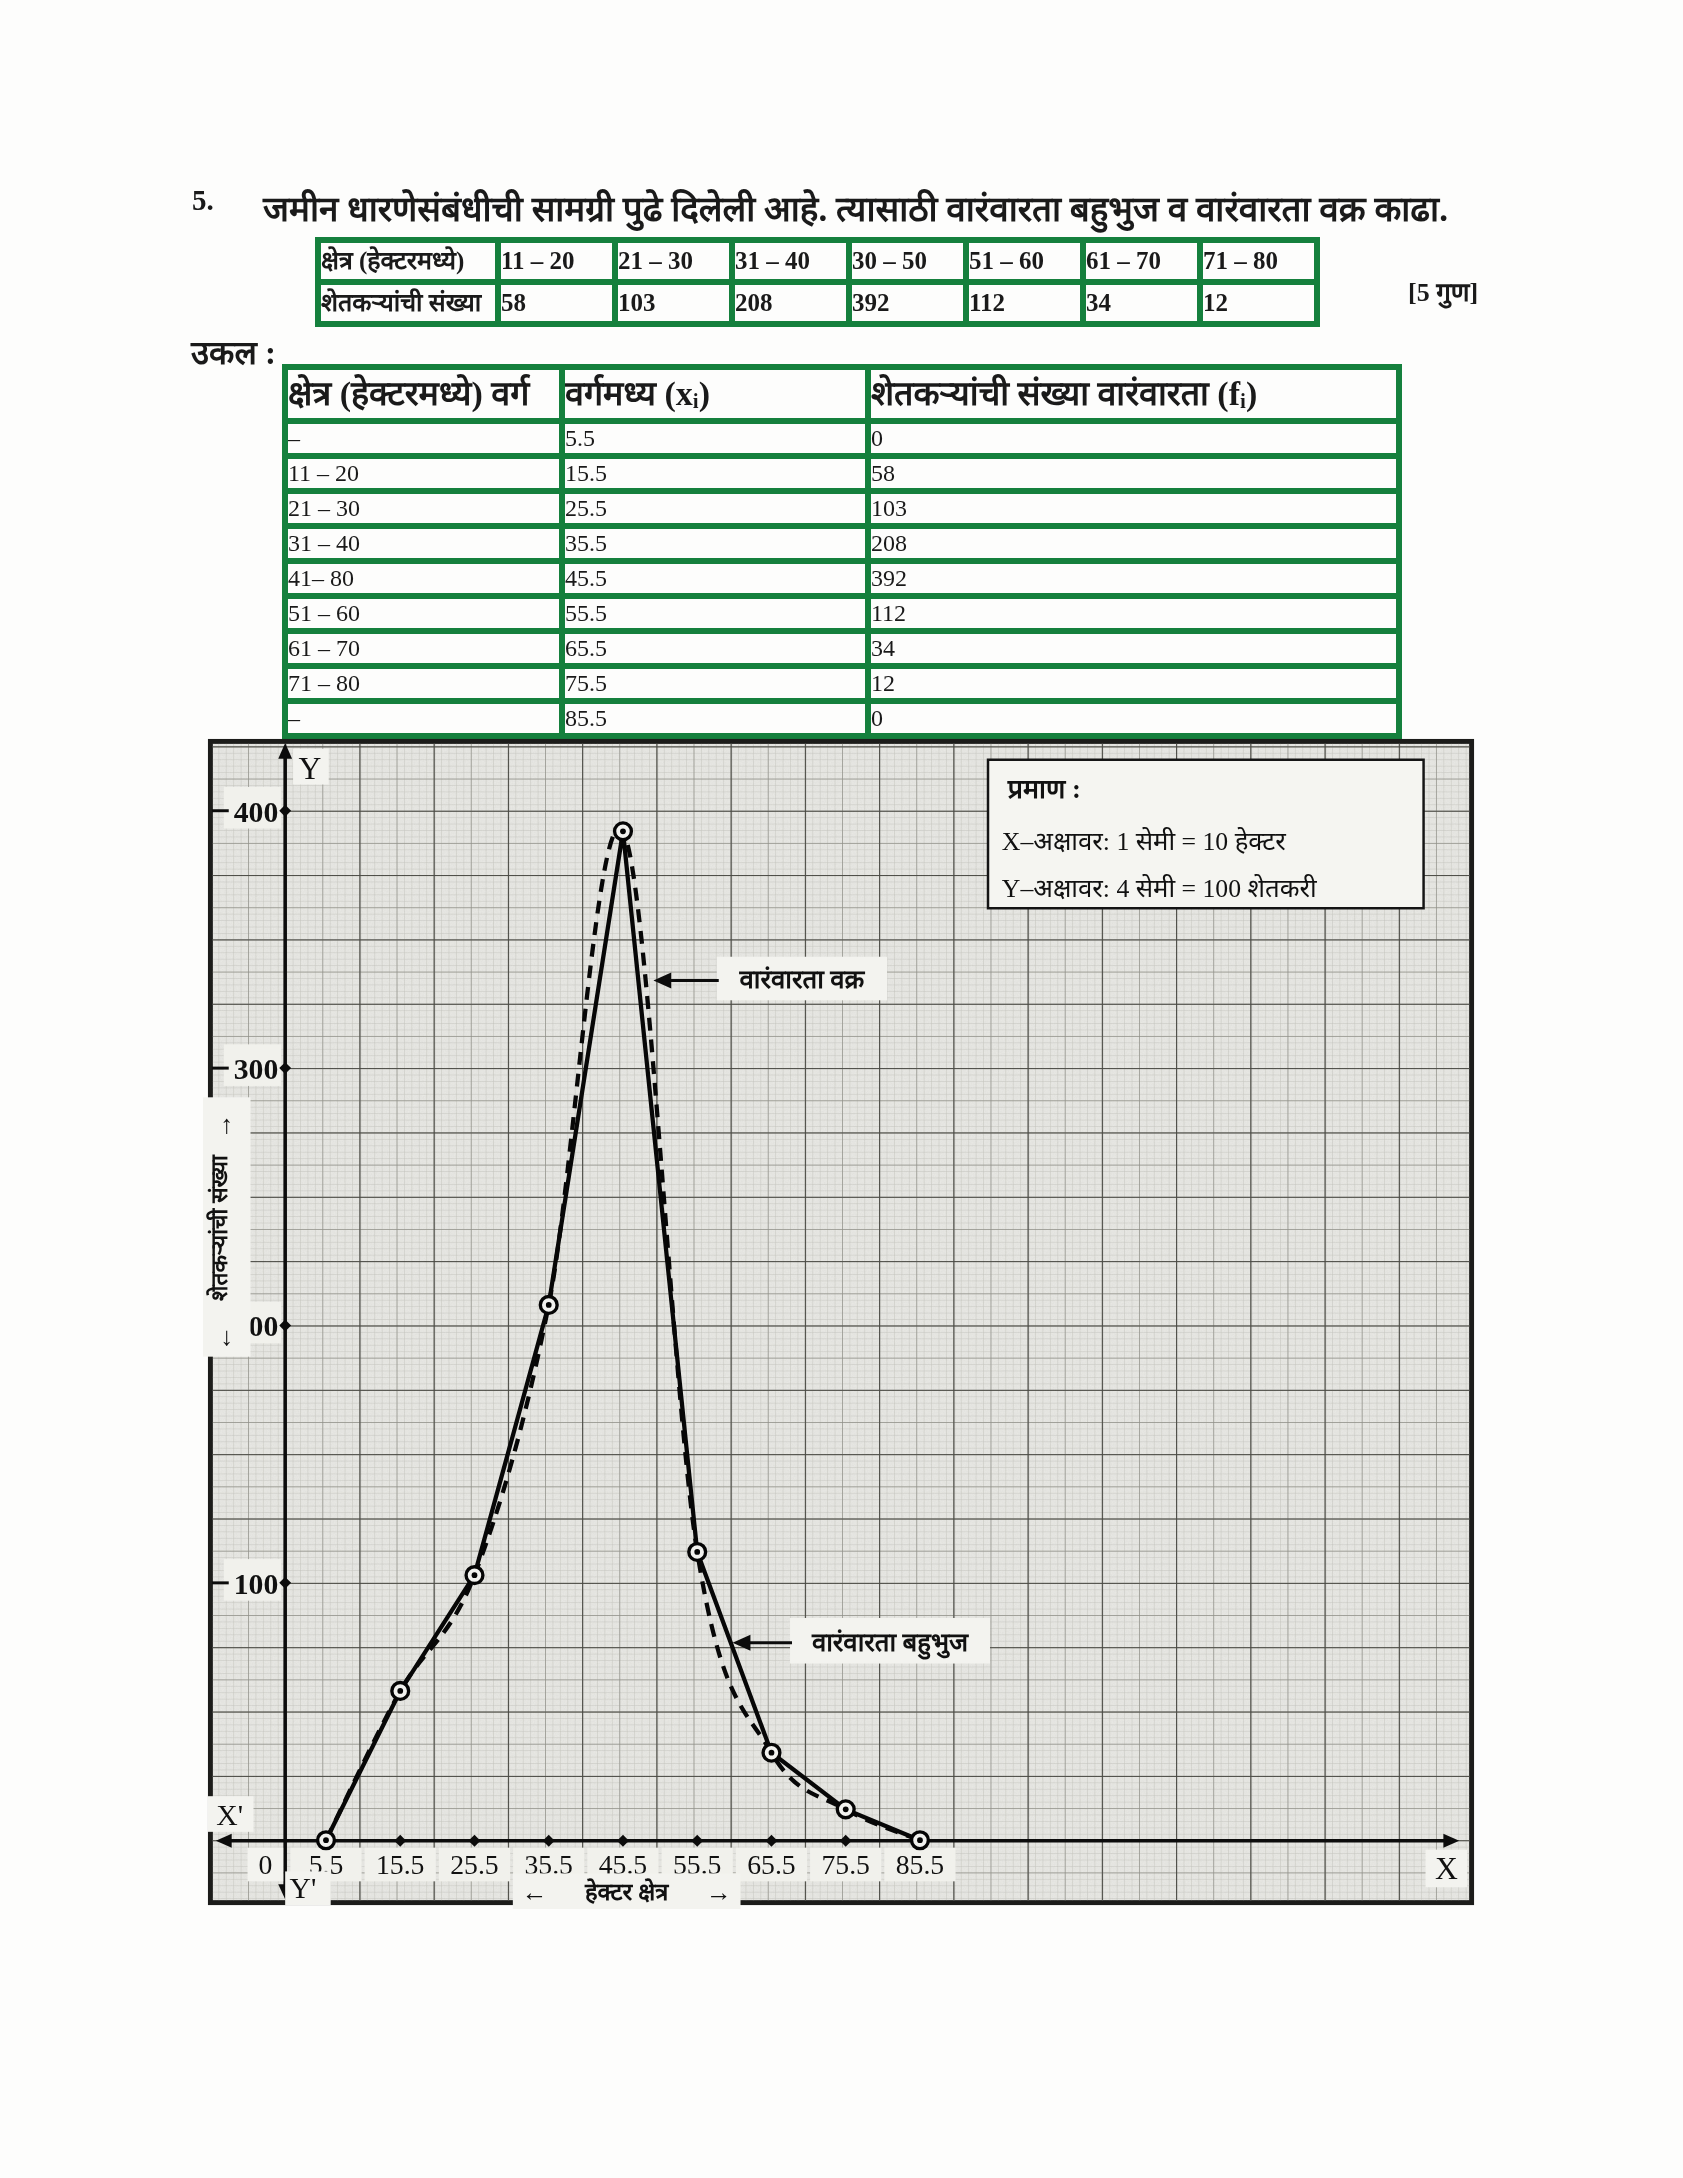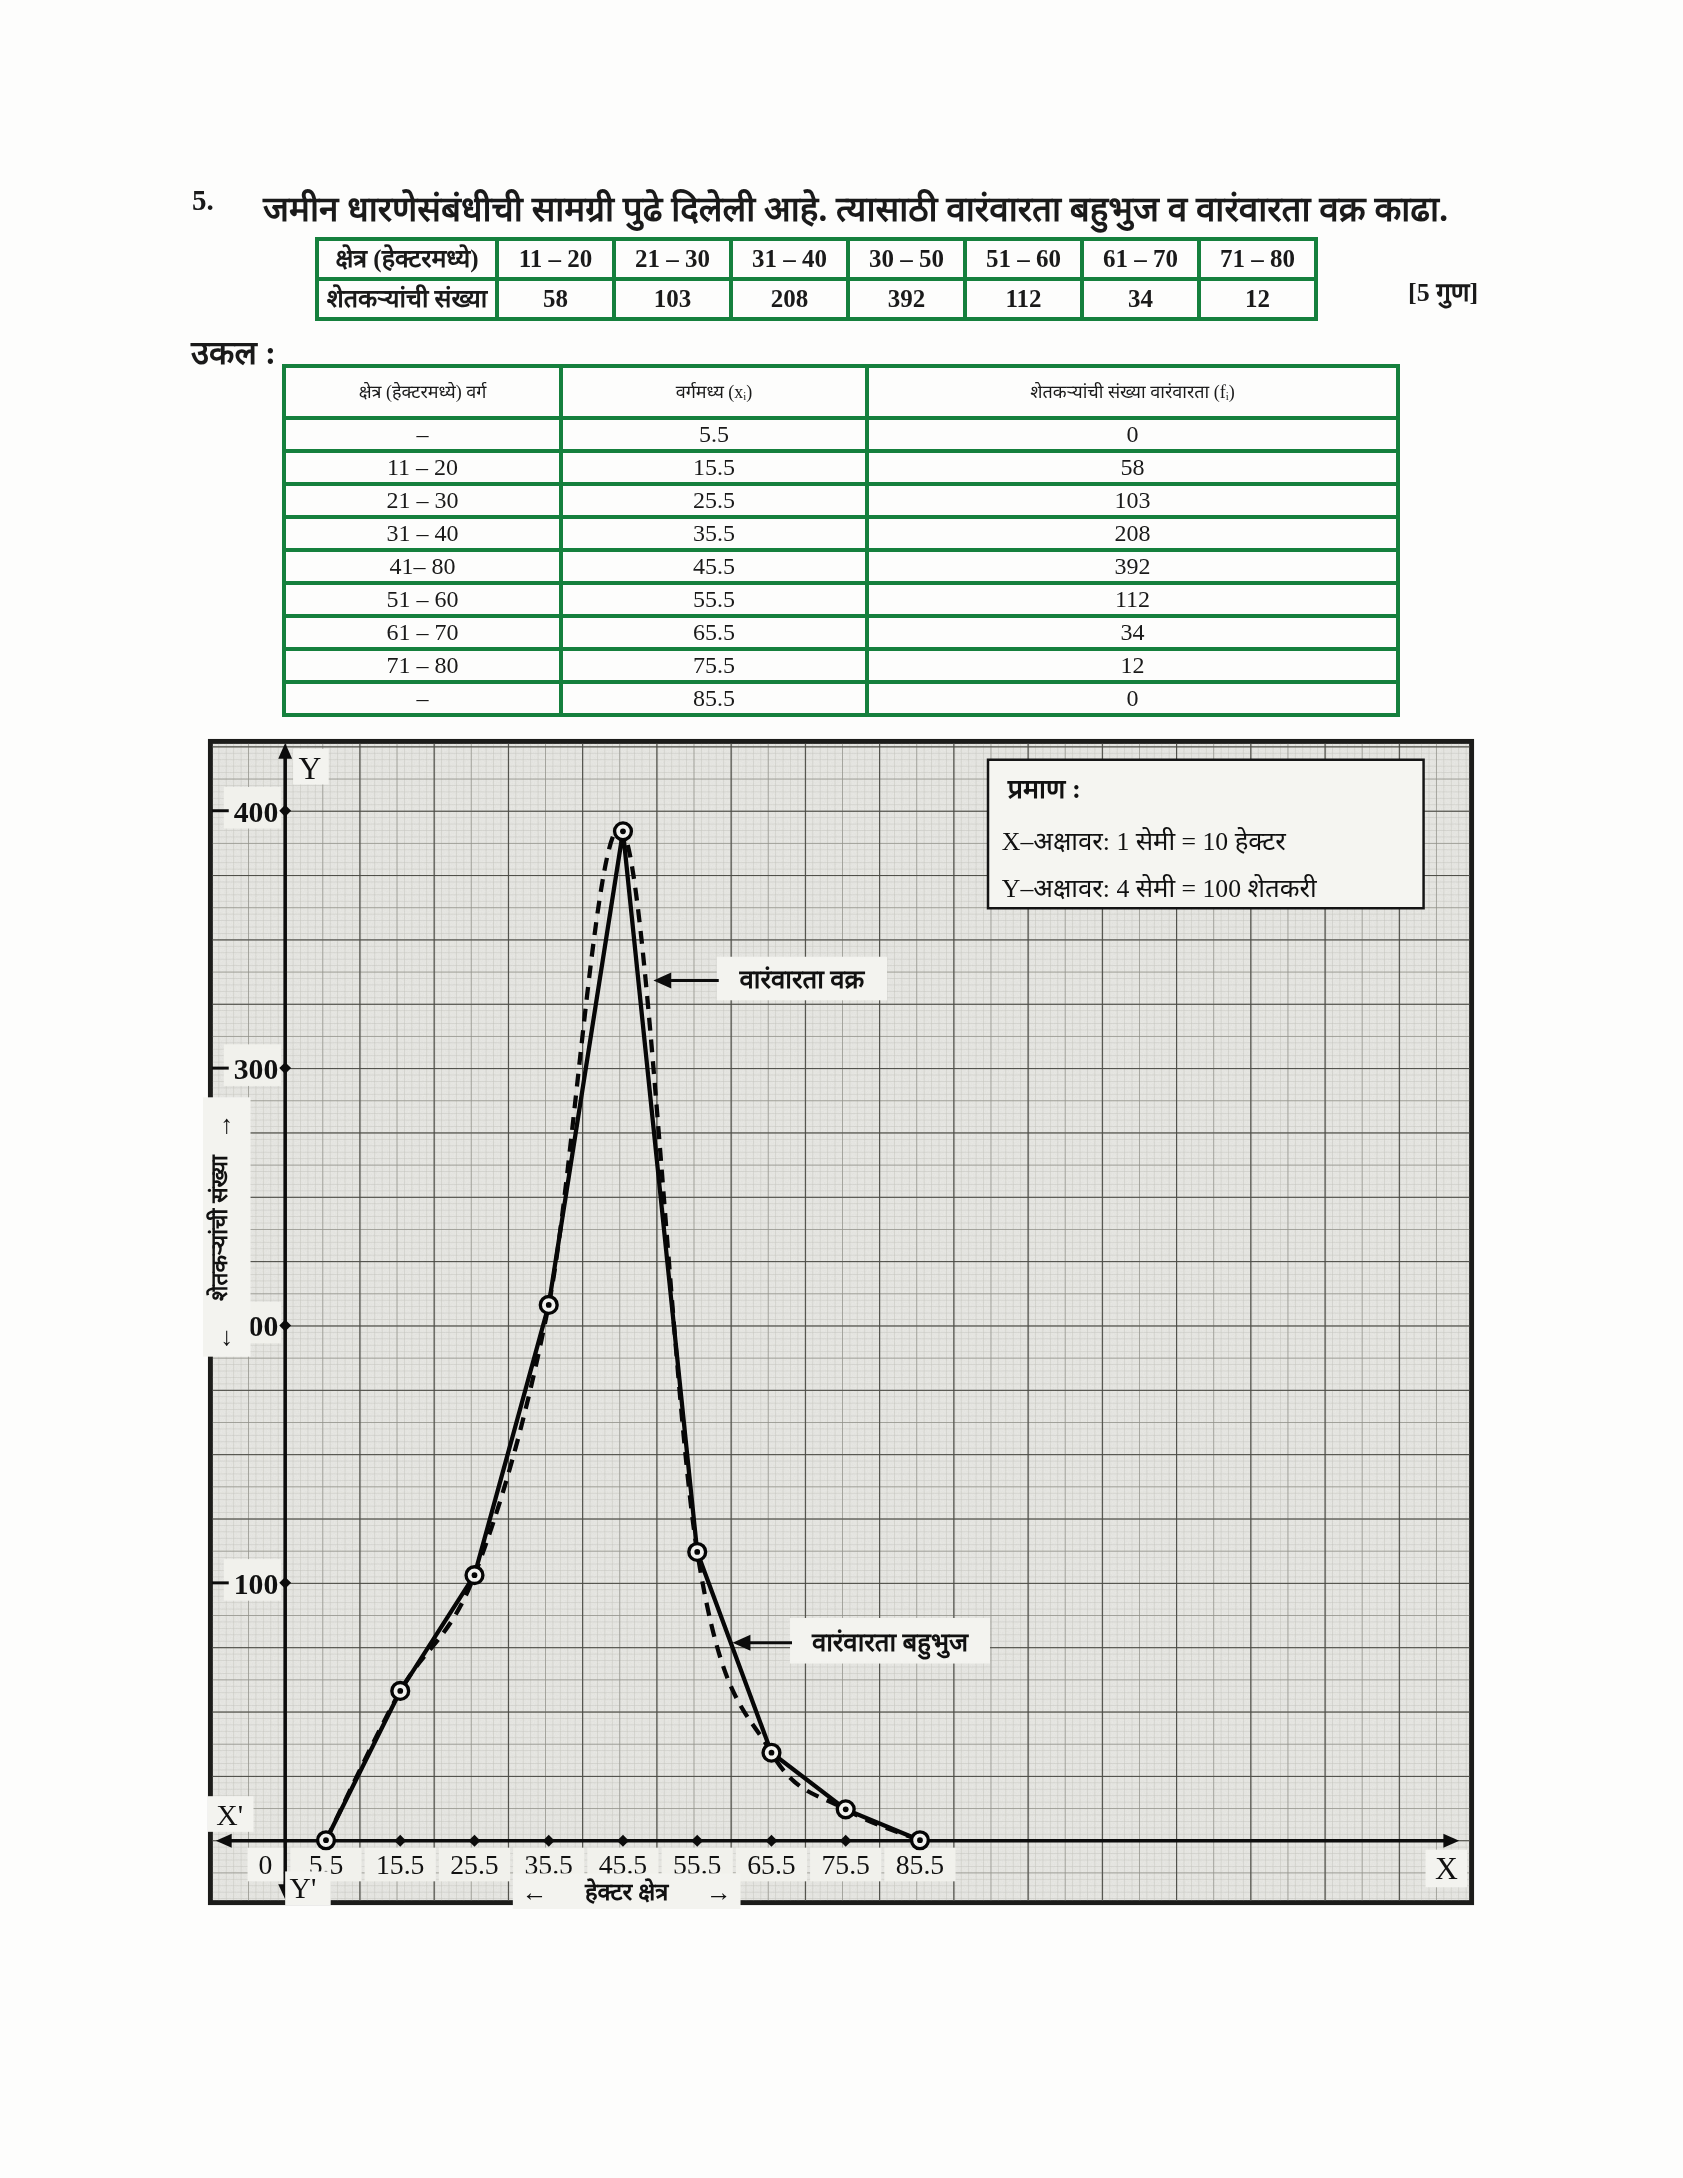--- a/index.html
+++ b/index.html
@@ -8,27 +8,27 @@
     background:#fdfdfc;
     font-family:"Liberation Serif","DejaVu Serif",serif;
     color:#1a1a1a;
   }
   .abs{position:absolute;}
   
   .q-num{left:192px;top:184px;font-size:29px;font-weight:bold;}
   .q-text{left:263px;top:184px;width:1317px;font-size:35px;font-weight:bold;white-space:nowrap;}
   
   table{border-collapse:collapse;table-layout:fixed;}
-  td,th{border:4px solid #15803d;text-align:center;padding:0;line-height:1.15;overflow:hidden;}
+  td,th{border:6px solid #15803d;text-align:left;padding:0;line-height:1.15;overflow:hidden;}
   .qtable{left:315px;top:237px;}
   .qtable td{height:36px;font-size:25px;font-weight:bold;}
   .marks{left:1408px;top:273px;font-size:26px;font-weight:bold;}
   .sol-label{left:191px;top:329px;font-size:33px;font-weight:bold;}
   .stable{left:282px;top:364px;}
-  .stable th{height:48px;font-size:18px;font-weight:normal;}
+  .stable th{height:48px;font-size:34px;font-weight:bold;}
   .stable td{height:29px;font-size:24px;}
   
   .graph-wrap{left:203px;top:735px;width:1277px;height:1178px;}
   svg{display:block;}
   svg text{font-family:"Liberation Serif","DejaVu Serif",serif;fill:#111;}
 </style>
 </head>
 <body>
 
 <div class="abs q-num">5.</div>

